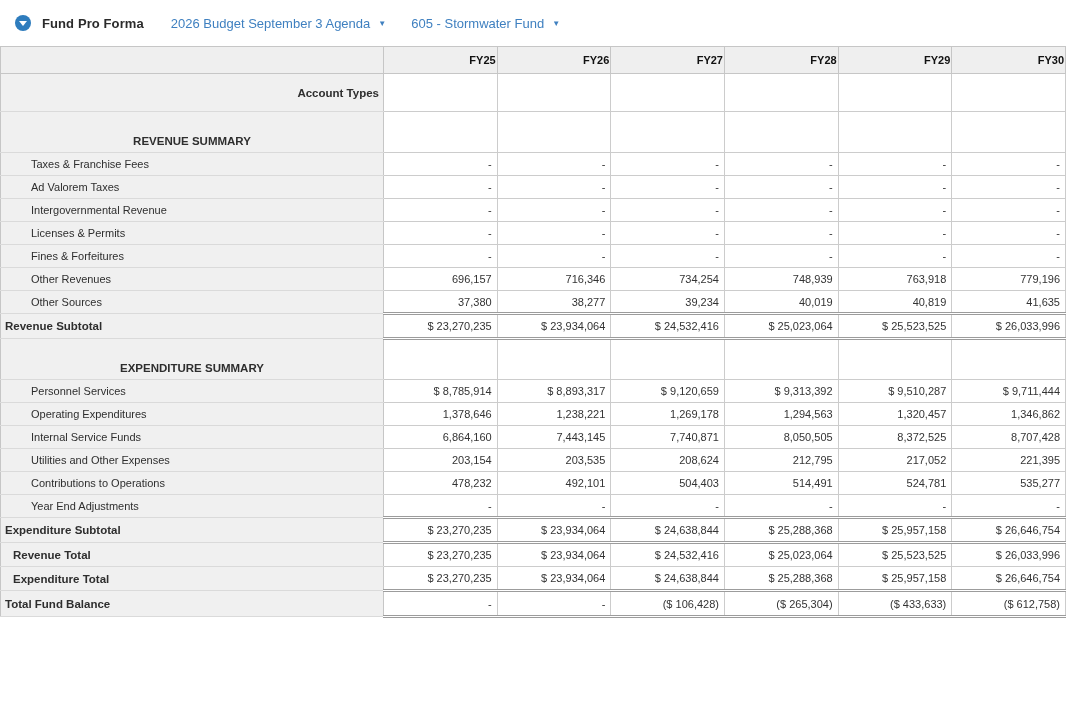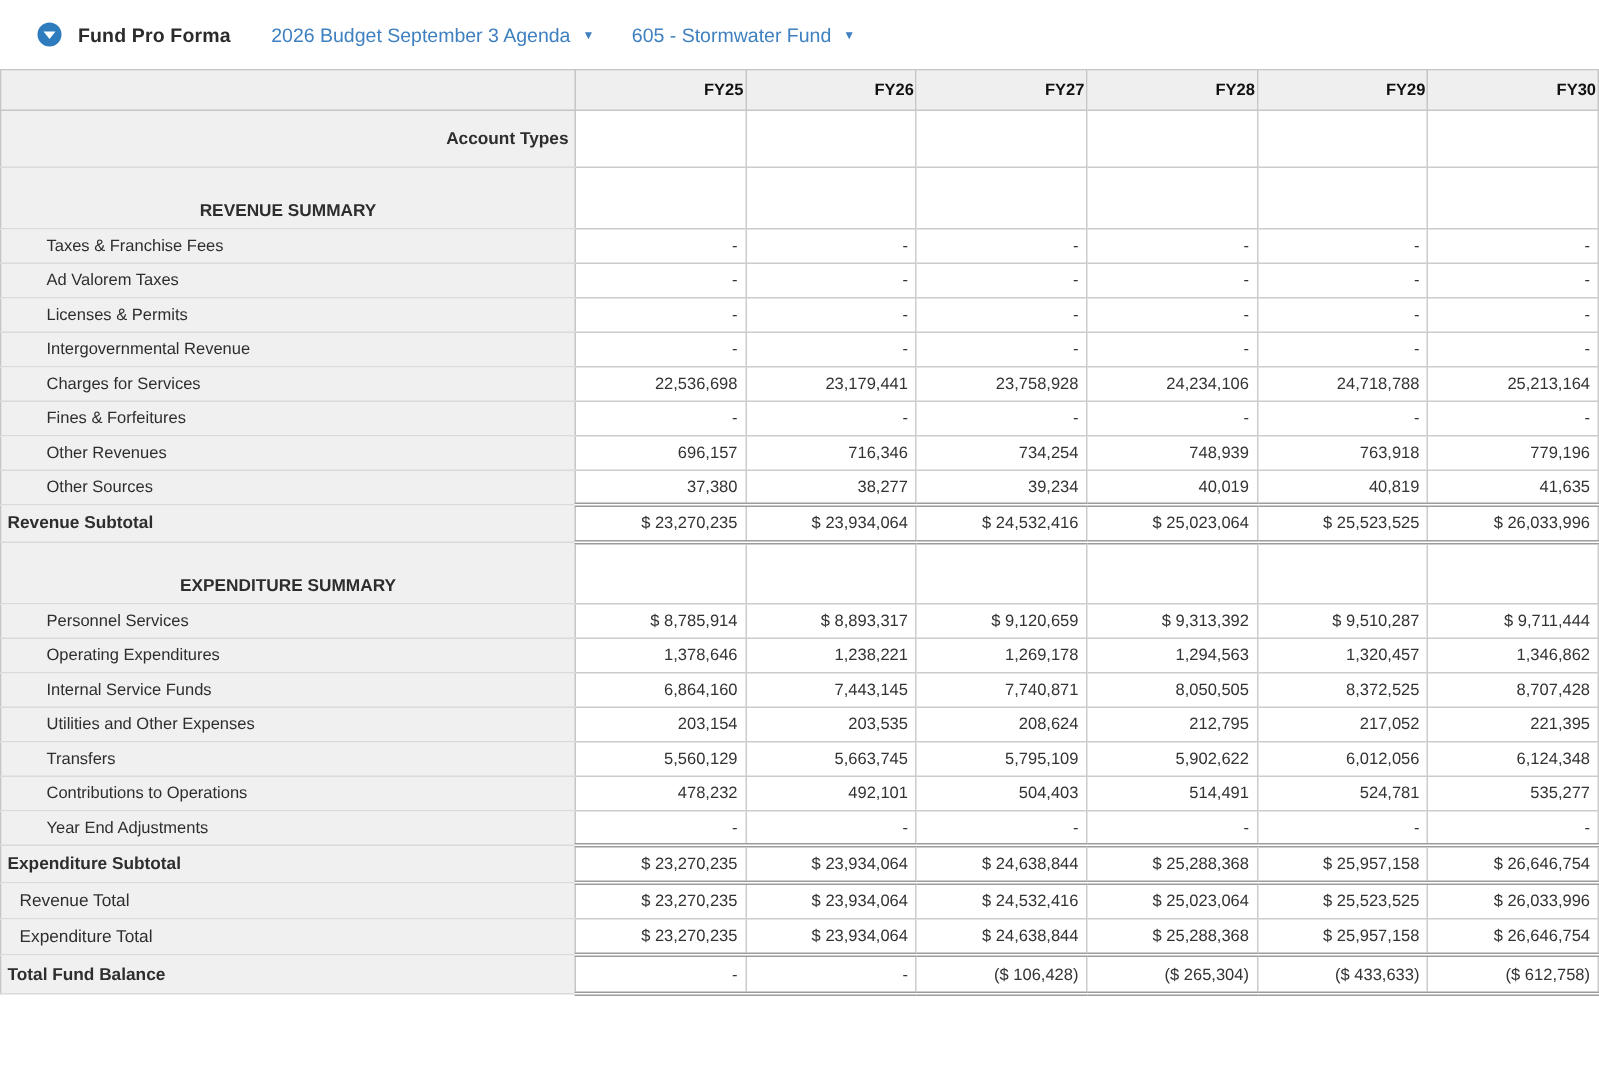--- a/index.html
+++ b/index.html
@@ -1,21 +1,21 @@
 <!DOCTYPE html>
 <html><head>
 <meta charset="utf-8">
 <style>
   html,body { margin:0; padding:0; }
   body {
     width:1066px; height:721px; overflow:hidden; background:#ffffff;
     font-family:"Liberation Sans", sans-serif;
   }
   
-  .topbar { display:flex; align-items:center; height:46px; padding-left:25px; box-sizing:border-box;border-radius:23px; }
+  .topbar { display:flex; align-items:center; height:46px; padding-left:15px; box-sizing:border-box;border-radius:23px; }
   .collapse-icon {
     width:16px; height:16px; border-radius:50%; background:#2e7cbd;
     display:inline-flex; align-items:center; justify-content:center; cursor:pointer; flex:0 0 auto;
   }
   .collapse-icon .tri {
     width:0; height:0; border-left:4px solid transparent; border-right:4px solid transparent;
     border-top:5px solid #ffffff; margin-top:1px;
   }
   .page-title { font-size:13px; font-weight:bold; color:#2b2b2b; margin-left:11px; letter-spacing:0.1px; }
   .dd { display:inline-flex; align-items:center; color:#3f80c0; font-size:13px; cursor:pointer; }
@@ -48,21 +48,21 @@
   tr.row-account-types td.label { font-weight:bold; font-size:11.5px;text-align:right; }
 
   tr.row-section td { height:41px;text-align:center; }
   tr.row-section td.label { font-weight:bold; font-size:11.5px; vertical-align:bottom; padding-bottom:5px; }
 
   tr.row-subtotal td { height:25px; }
   tr.row-subtotal td.label { font-weight:bold; font-size:11.5px; }
   tr.row-subtotal td.data { border-top:3px double #9c9c9c; border-bottom:3px double #9c9c9c; }
 
   tr.row-total td { height:24px; }
-  tr.row-total td.label { font-weight:normal; font-size:11.5px; padding-left:12px; }
+  tr.row-total td.label { font-weight:bold; font-size:11.5px; padding-left:12px; }
   tr.row-total-first td.data { border-top:3px double #9c9c9c; }
 
   tr.row-grand td { height:26px; }
   tr.row-grand td.label { font-weight:bold; font-size:11.5px; }
   tr.row-grand td.data { border-top:3px double #9c9c9c; border-bottom:3px double #9c9c9c; }
 </style>
 </head>
 <body>
 
 <div class="topbar">
@@ -132,45 +132,36 @@
       <tr class="row-detail">
         <td class="label">Ad Valorem Taxes</td>
         <td class="data">-</td>
         <td class="data">-</td>
         <td class="data">-</td>
         <td class="data">-</td>
         <td class="data">-</td>
         <td class="data">-</td>
       </tr>
       <tr class="row-detail">
+        <td class="label">Intergovernmental Revenue</td>
+        <td class="data">-</td>
+        <td class="data">-</td>
+        <td class="data">-</td>
+        <td class="data">-</td>
+        <td class="data">-</td>
+        <td class="data">-</td>
+      </tr>
+      <tr class="row-detail">
         <td class="label">Licenses &amp; Permits</td>
         <td class="data">-</td>
         <td class="data">-</td>
         <td class="data">-</td>
         <td class="data">-</td>
         <td class="data">-</td>
         <td class="data">-</td>
-      </tr>
-      <tr class="row-detail">
-        <td class="label">Intergovernmental Revenue</td>
-        <td class="data">-</td>
-        <td class="data">-</td>
-        <td class="data">-</td>
-        <td class="data">-</td>
-        <td class="data">-</td>
-        <td class="data">-</td>
-      </tr>
-      <tr class="row-detail">
-        <td class="label">Charges for Services</td>
-        <td class="data">22,536,698</td>
-        <td class="data">23,179,441</td>
-        <td class="data">23,758,928</td>
-        <td class="data">24,234,106</td>
-        <td class="data">24,718,788</td>
-        <td class="data">25,213,164</td>
       </tr>
       <tr class="row-detail">
         <td class="label">Fines &amp; Forfeitures</td>
         <td class="data">-</td>
         <td class="data">-</td>
         <td class="data">-</td>
         <td class="data">-</td>
         <td class="data">-</td>
         <td class="data">-</td>
       </tr>
@@ -240,29 +231,20 @@
       <tr class="row-detail">
         <td class="label">Utilities and Other Expenses</td>
         <td class="data">203,154</td>
         <td class="data">203,535</td>
         <td class="data">208,624</td>
         <td class="data">212,795</td>
         <td class="data">217,052</td>
         <td class="data">221,395</td>
       </tr>
       <tr class="row-detail">
-        <td class="label">Transfers</td>
-        <td class="data">5,560,129</td>
-        <td class="data">5,663,745</td>
-        <td class="data">5,795,109</td>
-        <td class="data">5,902,622</td>
-        <td class="data">6,012,056</td>
-        <td class="data">6,124,348</td>
-      </tr>
-      <tr class="row-detail">
         <td class="label">Contributions to Operations</td>
         <td class="data">478,232</td>
         <td class="data">492,101</td>
         <td class="data">504,403</td>
         <td class="data">514,491</td>
         <td class="data">524,781</td>
         <td class="data">535,277</td>
       </tr>
       <tr class="row-detail">
         <td class="label">Year End Adjustments</td>

